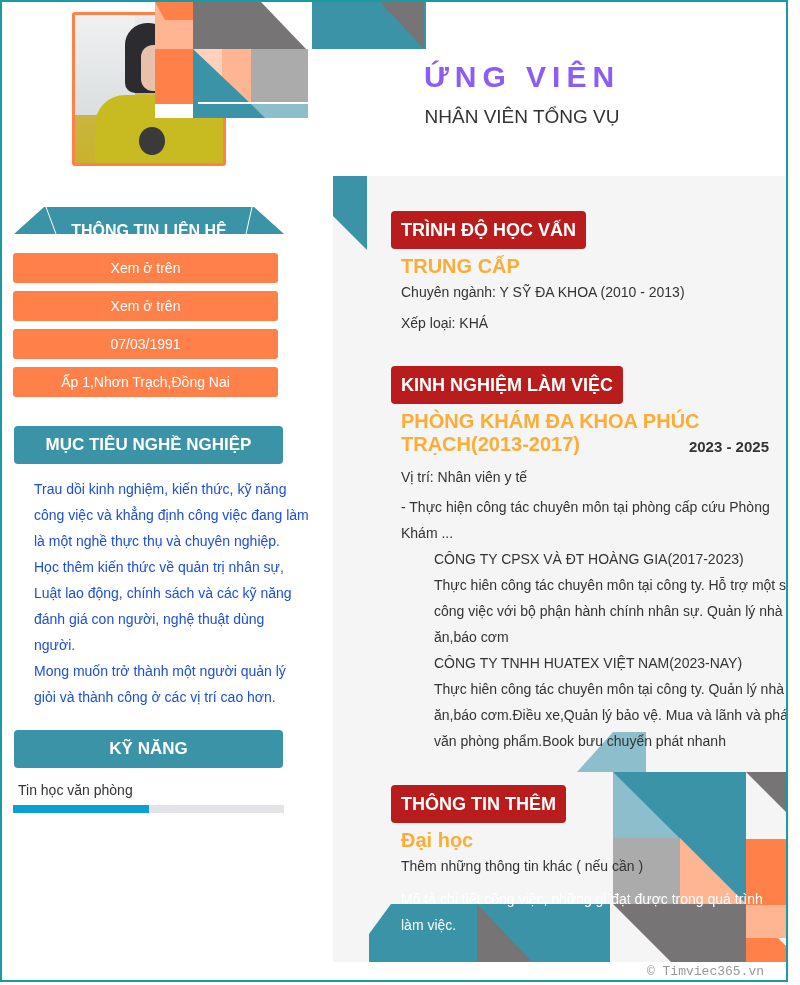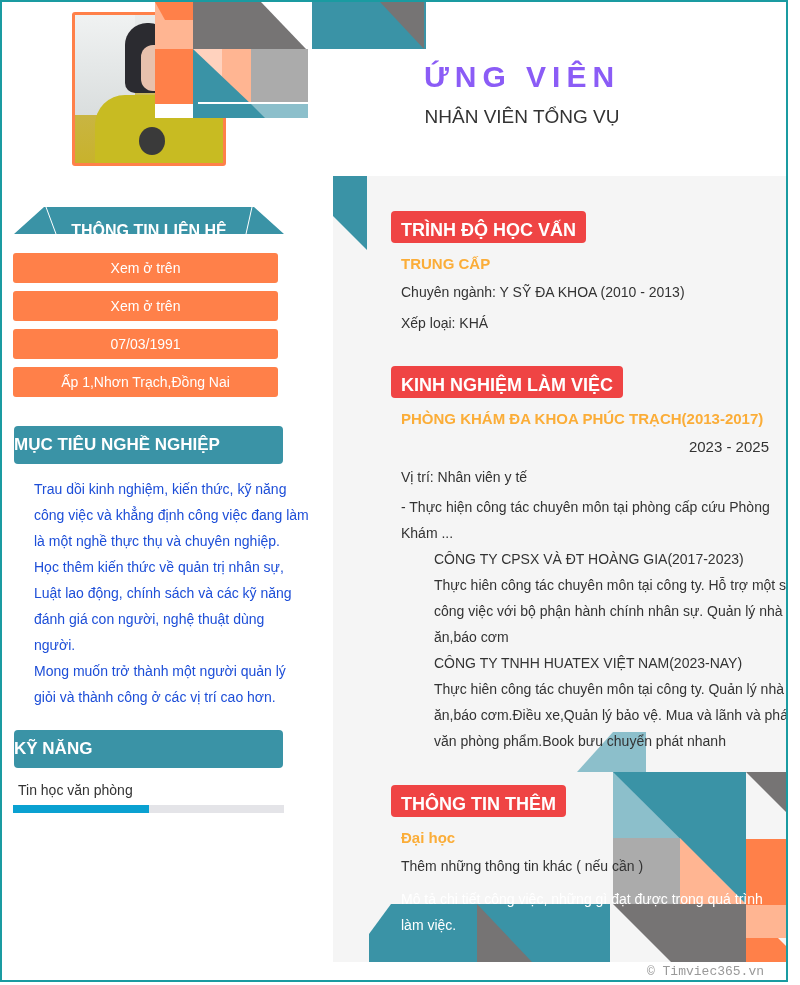--- a/index.html
+++ b/index.html
@@ -21,37 +21,37 @@
     .deco-top2 { left: 310px; top: 0; width: 114px; height: 47px; }
 
     .header-title { position: absolute; left: 330px; top: 58px; width: 380px; text-align: center; font-size: 30px; font-weight: bold; letter-spacing: 6px; color: #8b5cf6; }
     .header-sub { position: absolute; left: 330px; top: 104px; width: 380px; text-align: center; font-size: 19px; color: #333; }
 
     
     .ribbon { position: absolute; left: 12px; top: 205px; width: 270px; height: 30px; }
     .ribbon-text { position: absolute; left: 12px; top: 218px; width: 270px; height: 17px; overflow: hidden; text-align: center; color: #fff; font-weight: bold; font-size: 16px; line-height: 22px; }
     .contact-item { position: absolute; left: 11px; width: 265px; height: 30px; background: #ff8049; border-radius: 3px; color: #fff; font-size: 14px; text-align: center; line-height: 30px; }
 
-    .left-heading { position: absolute; left: 12px; width: 269px; height: 38px; background: #3a93a6; border-radius: 4px; color: #fff; font-weight: bold; font-size: 17px; text-align: left; line-height: 38px; }
+    .left-heading { position: absolute; left: 12px; width: 269px; height: 38px; background: #3a93a6; border-radius: 4px; color: #fff; font-weight: bold; font-size: 17px; text-align: center; line-height: 38px; }
     .objective { position: absolute; left: 32px; top: 474px; width: 275px; font-size: 14px; line-height: 26px; color: #1d4ed8; white-space: pre-line; }
 
     .skill-name { position: absolute; left: 16px; top: 780px; font-size: 14px; color: #333; }
     .skill-track { position: absolute; left: 11px; top: 803px; width: 271px; height: 8px; background: #e4e4e8; }
     .skill-fill { height: 8px; background: #0aa1d1; }
 
     
     .right-panel { position: absolute; left: 331px; top: 174px; width: 457px; height: 786px; background: #f5f5f5; overflow: hidden; }
     .rp-corner { position: absolute; left: 0; top: 0; width: 34px; height: 74px; }
     .deco-bottom { position: absolute; left: 36px; top: 556px; width: 421px; height: 230px; }
 
-    .sec-title { position: absolute; left: 58px; height: 32px; background: #ef4444; border-radius: 4px; color: #fff; font-weight: bold; font-size: 18px; line-height: 38px; padding: 0 10px; }
-    .orange-sub { position: absolute; left: 68px; font-weight: bold; font-size: 15px; color: #fbad38; }
+    .sec-title { position: absolute; left: 58px; height: 38px; background: #b91c1c; border-radius: 4px; color: #fff; font-weight: bold; font-size: 18px; line-height: 38px; padding: 0 10px; }
+    .orange-sub { position: absolute; left: 68px; font-weight: bold; font-size: 20px; color: #fbad38; }
     .text { position: absolute; left: 68px; font-size: 14px; color: #333; line-height: 26px; }
     .wrap { width: 372px; }
-    .date-right { position: absolute; right: 21px; top: 262px; font-weight: normal; font-size: 15px; color: #333; }
+    .date-right { position: absolute; right: 21px; top: 262px; font-weight: bold; font-size: 15px; color: #333; }
 
     .footer { position: absolute; right: 22px; top: 962px; font-family: "Liberation Mono", "DejaVu Sans Mono", monospace; font-size: 13px; color: #999; }
   </style>
 </head>
 <body>
 
 <div class="frame">
 
   <div class="abs photo">
     <div class="wall"></div>

